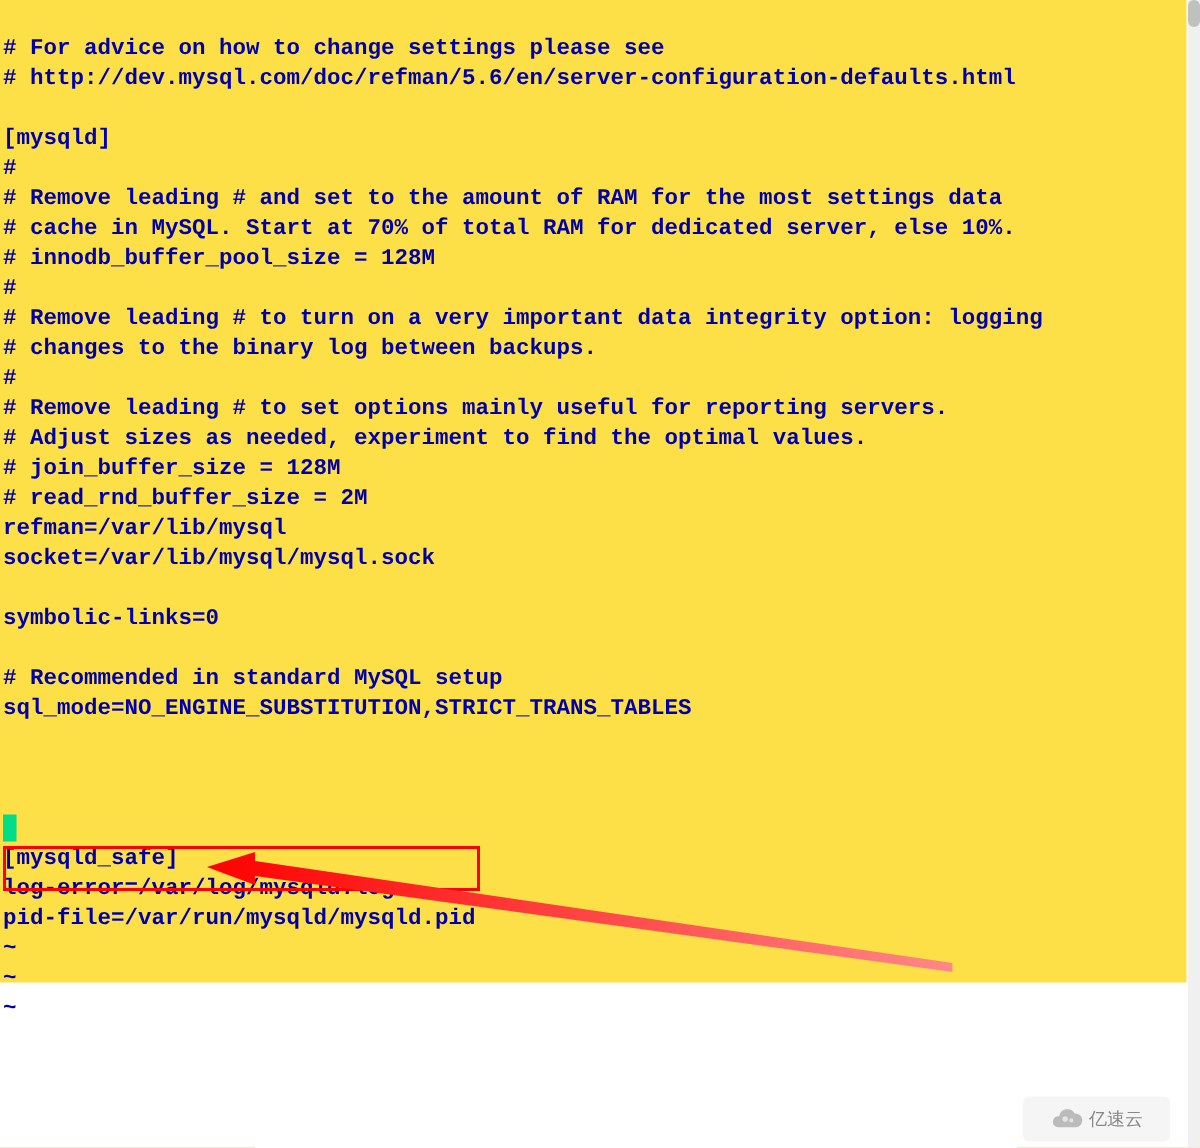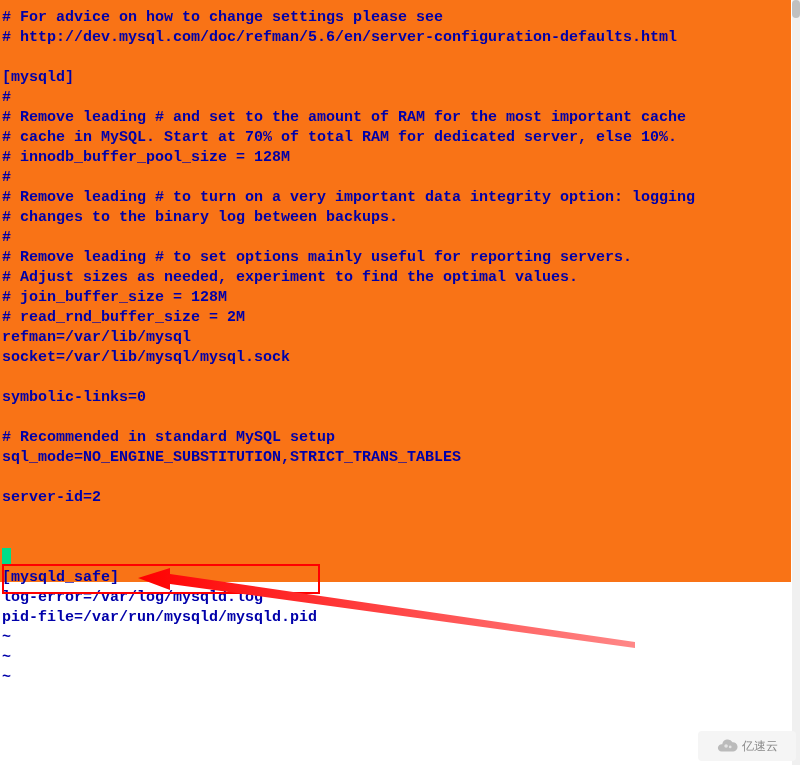--- a/index.html
+++ b/index.html
@@ -11,24 +11,24 @@
       width: 800px;
       height: 765px;
       background: #ffffff;
       font-family: "Courier New", monospace;
       font-size: 15px;
       line-height: 20px;
       position: relative;
       overflow: hidden;
     }
     .terminal {
-      background: #f97316;
+      background: #fde047;
       width: 791px;
-      height: 582px;
-      padding: 8px 0 0 2px;
+      height: 655px;
+      padding: 23px 0 0 2px;
       color: #0000aa;
       font-weight: bold;
       position: relative;
     }
     .line {
       white-space: pre;
       height: 20px;
     }
     .highlight-box {
       position: absolute;
@@ -52,21 +52,21 @@
       background: #00dd88;
       width: 9px;
       height: 18px;
       vertical-align: text-bottom;
     }
     .tilde {
       color: #0000aa;
     }
     .watermark {
       position: absolute;
-      right: 4px;
+      right: 20px;
       bottom: 4px;
       width: 98px;
       height: 30px;
       background: #f5f5f5;
       border-radius: 4px;
       display: flex;
       align-items: center;
       justify-content: center;
       gap: 4px;
       color: #888;
@@ -100,40 +100,39 @@
 </head>
 <body>
 
 <div class="terminal">
   <div id="lines-container">
       <div class="line"># For advice on how to change settings please see</div>
       <div class="line"># http://dev.mysql.com/doc/refman/5.6/en/server-configuration-defaults.html</div>
       <div class="line"></div>
       <div class="line">[mysqld]</div>
       <div class="line">#</div>
-      <div class="line"># Remove leading # and set to the amount of RAM for the most important cache</div>
+      <div class="line"># Remove leading # and set to the amount of RAM for the most settings data</div>
       <div class="line"># cache in MySQL. Start at 70% of total RAM for dedicated server, else 10%.</div>
       <div class="line"># innodb_buffer_pool_size = 128M</div>
       <div class="line">#</div>
       <div class="line"># Remove leading # to turn on a very important data integrity option: logging</div>
       <div class="line"># changes to the binary log between backups.</div>
       <div class="line">#</div>
       <div class="line"># Remove leading # to set options mainly useful for reporting servers.</div>
       <div class="line"># Adjust sizes as needed, experiment to find the optimal values.</div>
       <div class="line"># join_buffer_size = 128M</div>
       <div class="line"># read_rnd_buffer_size = 2M</div>
       <div class="line">refman=/var/lib/mysql</div>
       <div class="line">socket=/var/lib/mysql/mysql.sock</div>
       <div class="line"></div>
       <div class="line">symbolic-links=0</div>
       <div class="line"></div>
       <div class="line"># Recommended in standard MySQL setup</div>
       <div class="line">sql_mode=NO_ENGINE_SUBSTITUTION,STRICT_TRANS_TABLES</div>
       <div class="line"></div>
-      <div class="line">server-id=2</div>
       <div class="line"></div>
       <div class="line"></div>
       <div class="line"><span class="cursor-block"></span></div>
       <div class="line">[mysqld_safe]</div>
       <div class="line">log-error=/var/log/mysqld.log</div>
       <div class="line">pid-file=/var/run/mysqld/mysqld.pid</div>
       <div class="line tilde">~</div>
       <div class="line tilde">~</div>
       <div class="line tilde">~</div>
     </div>

